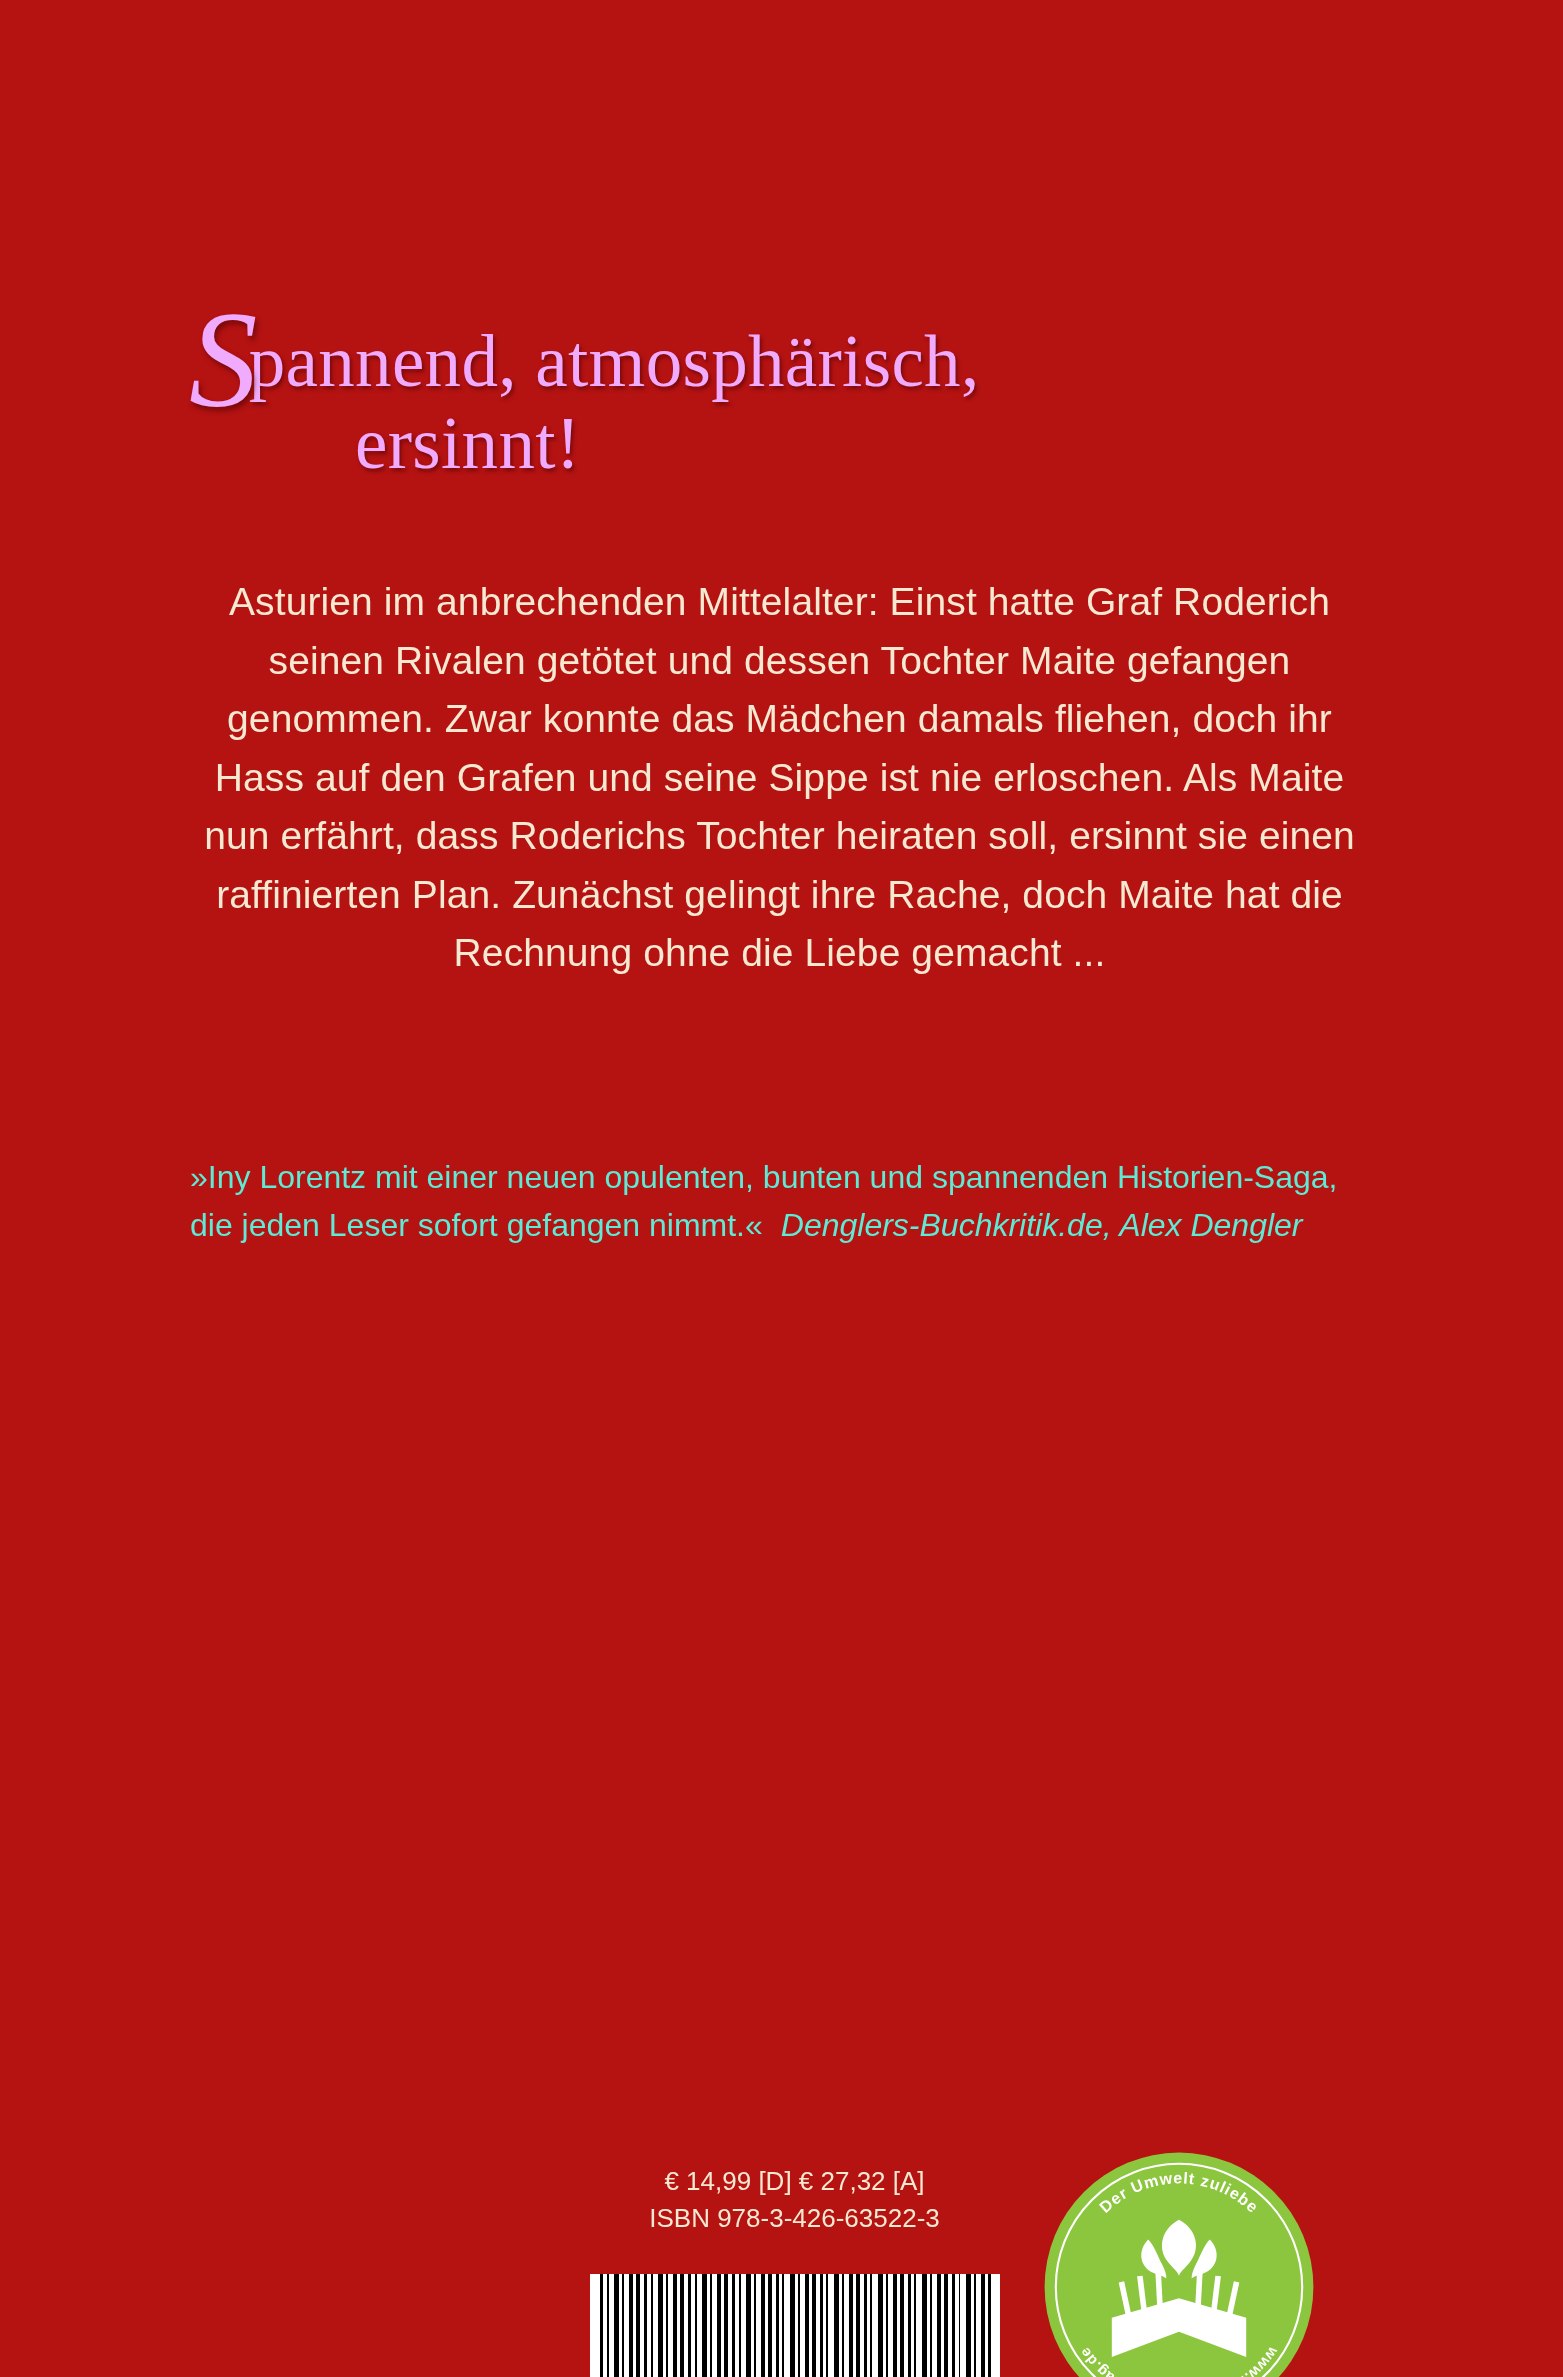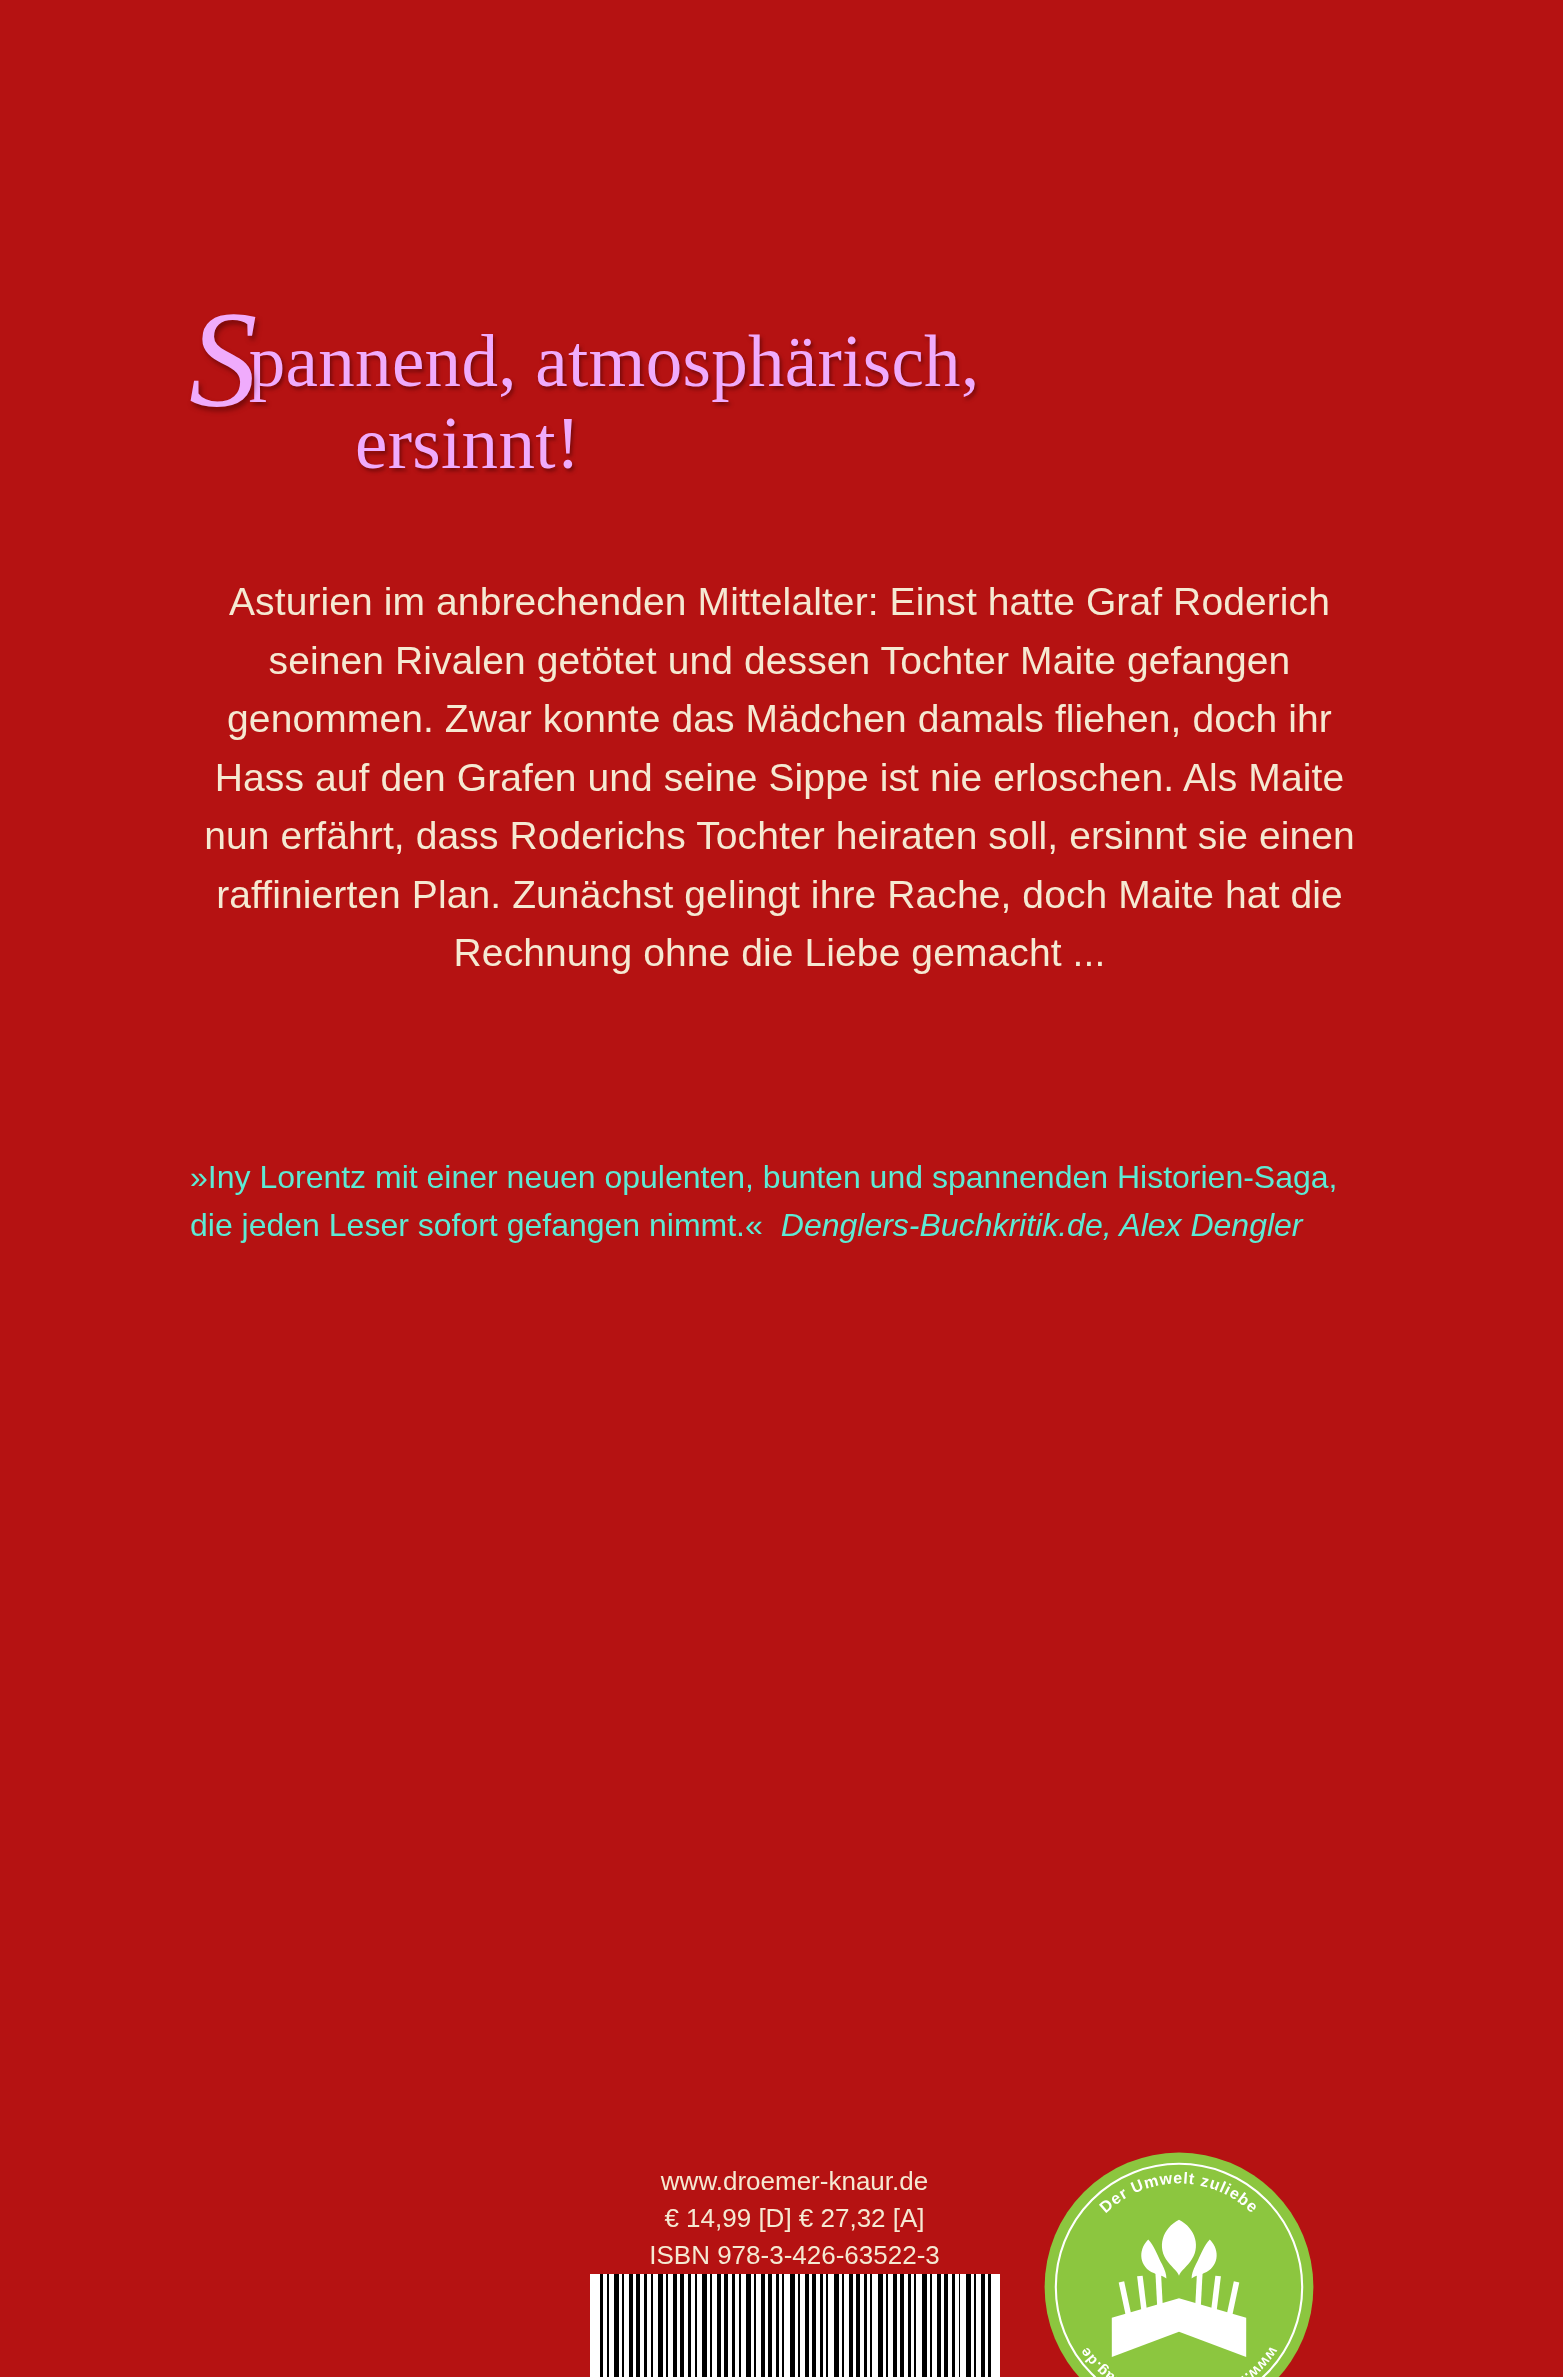--- a/index.html
+++ b/index.html
@@ -154,21 +154,20 @@
 
   <div class="blurb">
     <p>Asturien im anbrechenden Mittelalter: Einst hatte Graf Roderich seinen Rivalen getötet und dessen Tochter Maite gefangen genommen. Zwar konnte das Mädchen damals fliehen, doch ihr Hass auf den Grafen und seine Sippe ist nie erloschen. Als Maite nun erfährt, dass Roderichs Tochter heiraten soll, ersinnt sie einen raffinierten Plan. Zunächst gelingt ihre Rache, doch Maite hat die Rechnung ohne die Liebe gemacht ...</p>
   </div>
 
   <div class="quote">
     <span>»Iny Lorentz mit einer neuen opulenten, bunten und spannenden Historien-Saga, die jeden Leser sofort gefangen nimmt.«</span><span class="source">Denglers-Buchkritik.de, Alex Dengler</span>
   </div>
 
   <div class="footer-info">
-    <div>www.droemer-knaur.de</div>
     <div>€ 14,99 [D]  € 27,32 [A]</div>
     <div>ISBN 978-3-426-63522-3</div>
   </div>
 
   <div class="barcode-box">
     <div class="barcode-stripes"></div>
   </div>
 
   <div class="eco-seal">
     <svg viewBox="0 0 200 200" xmlns="http://www.w3.org/2000/svg">

